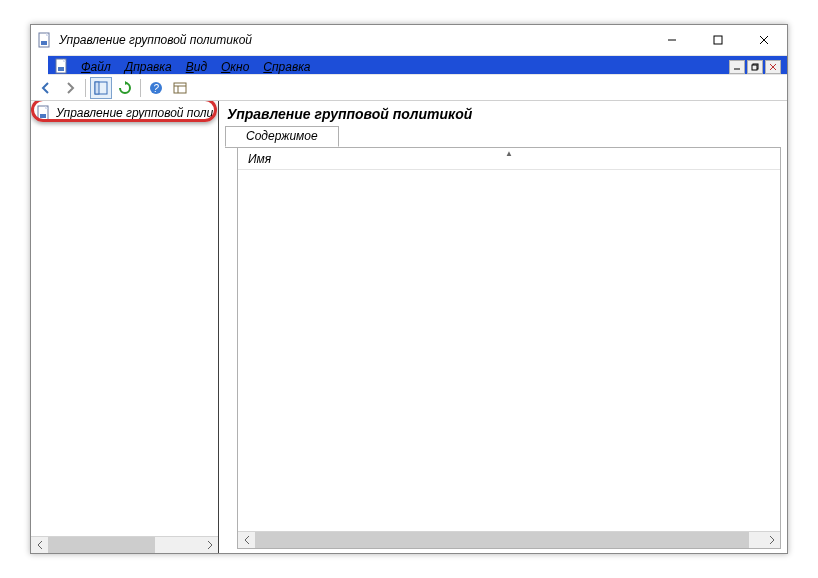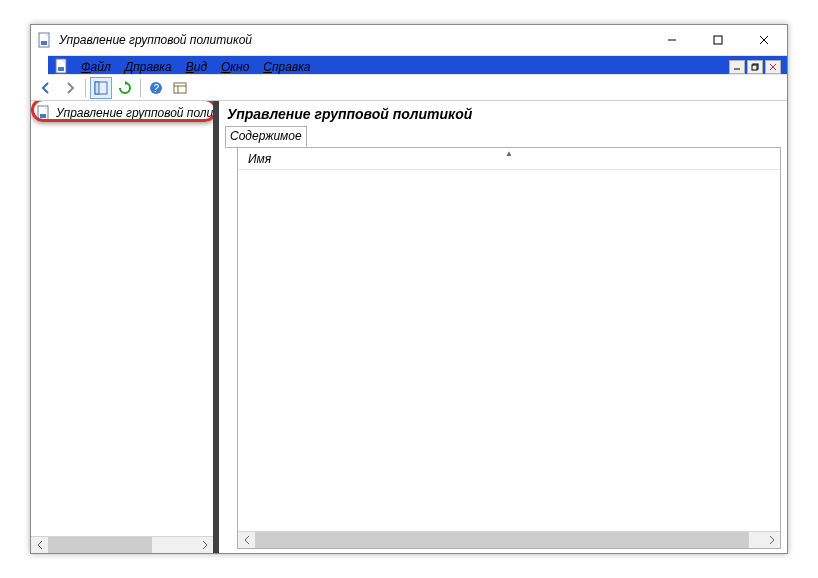--- a/index.html
+++ b/index.html
@@ -26,38 +26,38 @@
 
 
 .toolbar { height: 26px; display: flex; align-items: center; padding: 0 4px; border-bottom: 1px solid #d0d0d0; gap: 2px; }
 .toolbar .t-sep { width: 1px; height: 18px; background: #c0c0c0; margin: 0 2px; }
 .toolbar .t-btn { width: 22px; height: 22px; display: flex; align-items: center; justify-content: center; border: 1px solid transparent; }
 .toolbar .t-btn.boxed { border: 1px solid #7da2ce; background: #e6f0fa; }
 .toolbar .t-btn svg { width: 16px; height: 16px; }
 
 
 .client { position: absolute; top: 76px; left: 0; right: 0; bottom: 0; display: flex; }
-.tree-pane { width: 188px; border-right: 6px solid #404040; position: relative; display:flex; flex-direction:column; }
+.tree-pane { width: 188px; border-right: 1px solid #404040; position: relative; display:flex; flex-direction:column; }
 .tree-body { flex:1; overflow:hidden; padding: 2px; }
 .tree-item { display: flex; align-items: center; padding: 2px 3px; gap: 4px; background:#fff; }
 .tree-item .t-icon { width: 16px; height: 16px; flex-shrink:0; }
 .tree-item .t-label { font-size: 12px; white-space: nowrap; }
 
 
 .highlight-ring { position: absolute; left: 0px; top: -3px; width: 186px; height: 24px; border: 3px solid #d63030; border-radius: 12px; box-shadow: 0 2px 4px rgba(0,0,0,.35); pointer-events: none; }
 
 .h-scroll { height: 17px; background: #f0f0f0; border-top: 1px solid #d4d4d4; display:flex; }
 .h-scroll .sb-btn { width:17px; height:100%; background:#f0f0f0; display:flex; align-items:center; justify-content:center; }
 .h-scroll .sb-track { flex:1; background:#f0f0f0; position:relative; }
 .h-scroll .sb-thumb { position:absolute; left:0; top:0; height:100%; background:#cdcdcd; }
 
 .content-pane { flex: 1; display: flex; flex-direction: column; padding: 2px 6px 4px 6px; }
 .content-title { font-size: 14px; font-weight: bold; padding: 3px 0 4px 2px; }
 .tabstrip { display: flex; border-bottom: 1px solid #b0b0b0; margin-bottom: -1px; }
-.tab { font-size: 12px; padding: 2px 4px 3px; border: 1px solid #b0b0b0; border-bottom: 1px solid #fff; background: #fff; position: relative; z-index: 1; }
+.tab { font-size: 12px; padding: 2px 20px 3px; border: 1px solid #b0b0b0; border-bottom: 1px solid #fff; background: #fff; position: relative; z-index: 1; }
 .content-box { flex: 1; border: 1px solid #b0b0b0; background: #fff; display:flex; flex-direction:column;margin-left:12px; }
 .col-header { height: 22px; display: flex; align-items: center; position: relative; border-bottom: 1px solid #e4e4e4; }
 .col-header .col-name { font-size: 12px; padding-left: 10px; }
 .col-header .sort-caret { position: absolute; left: 50%; top: 1px; transform: translateX(-50%); font-size: 8px; color: #666; }
 .listarea { flex:1; }
 .content-box .h-scroll .sb-thumb { width: calc(100% - 14px); left: 0; }
 .tree-pane .h-scroll .sb-thumb { width: 70%; }
 
 
 .mmc-icon rect.page{ fill:#fff; stroke:#6b7aa0; stroke-width:1;}

